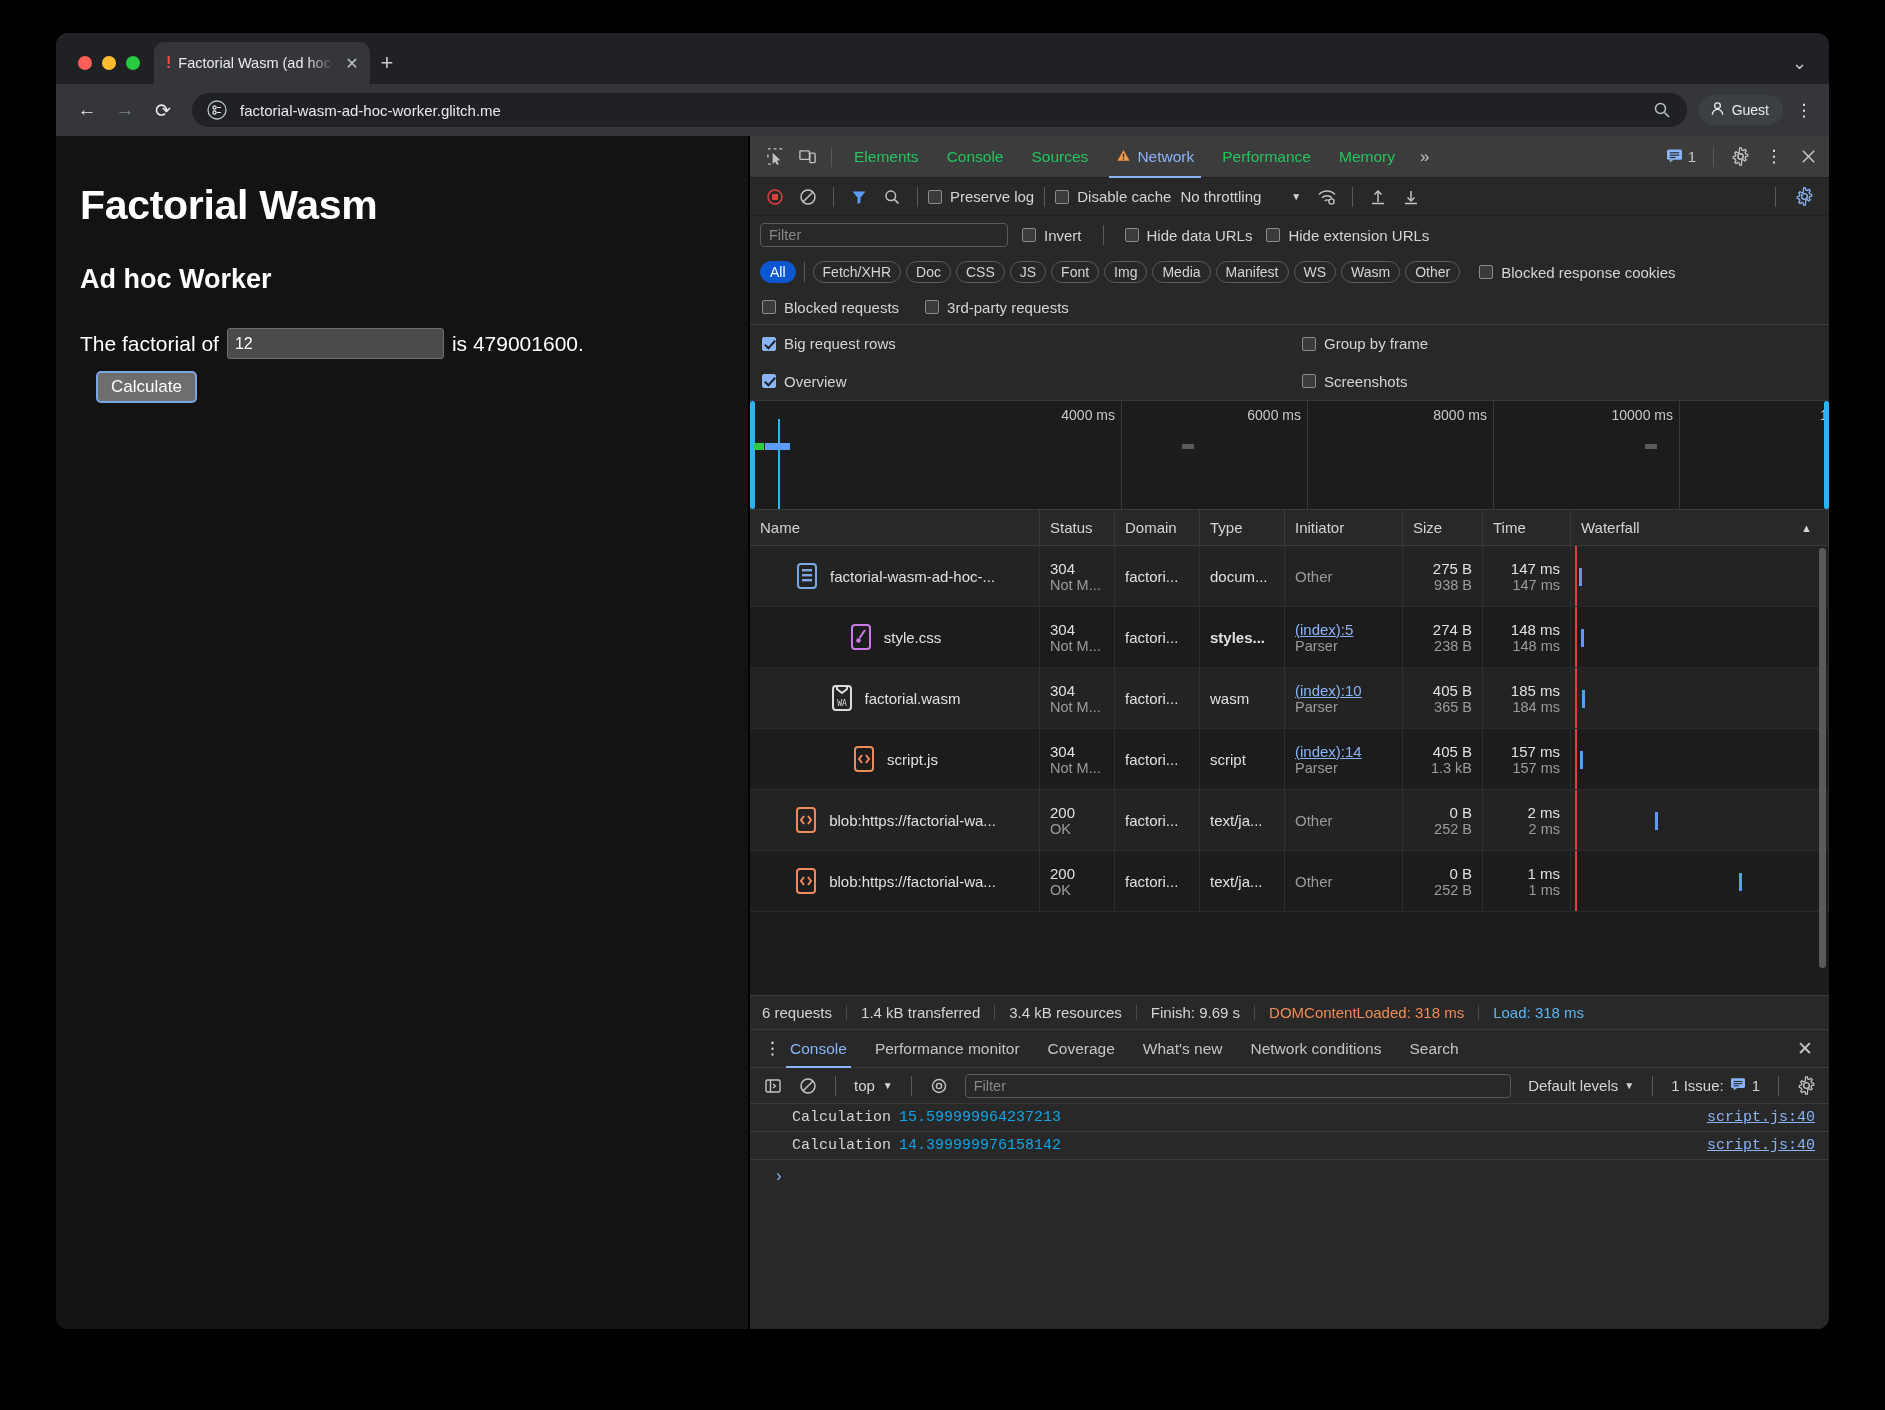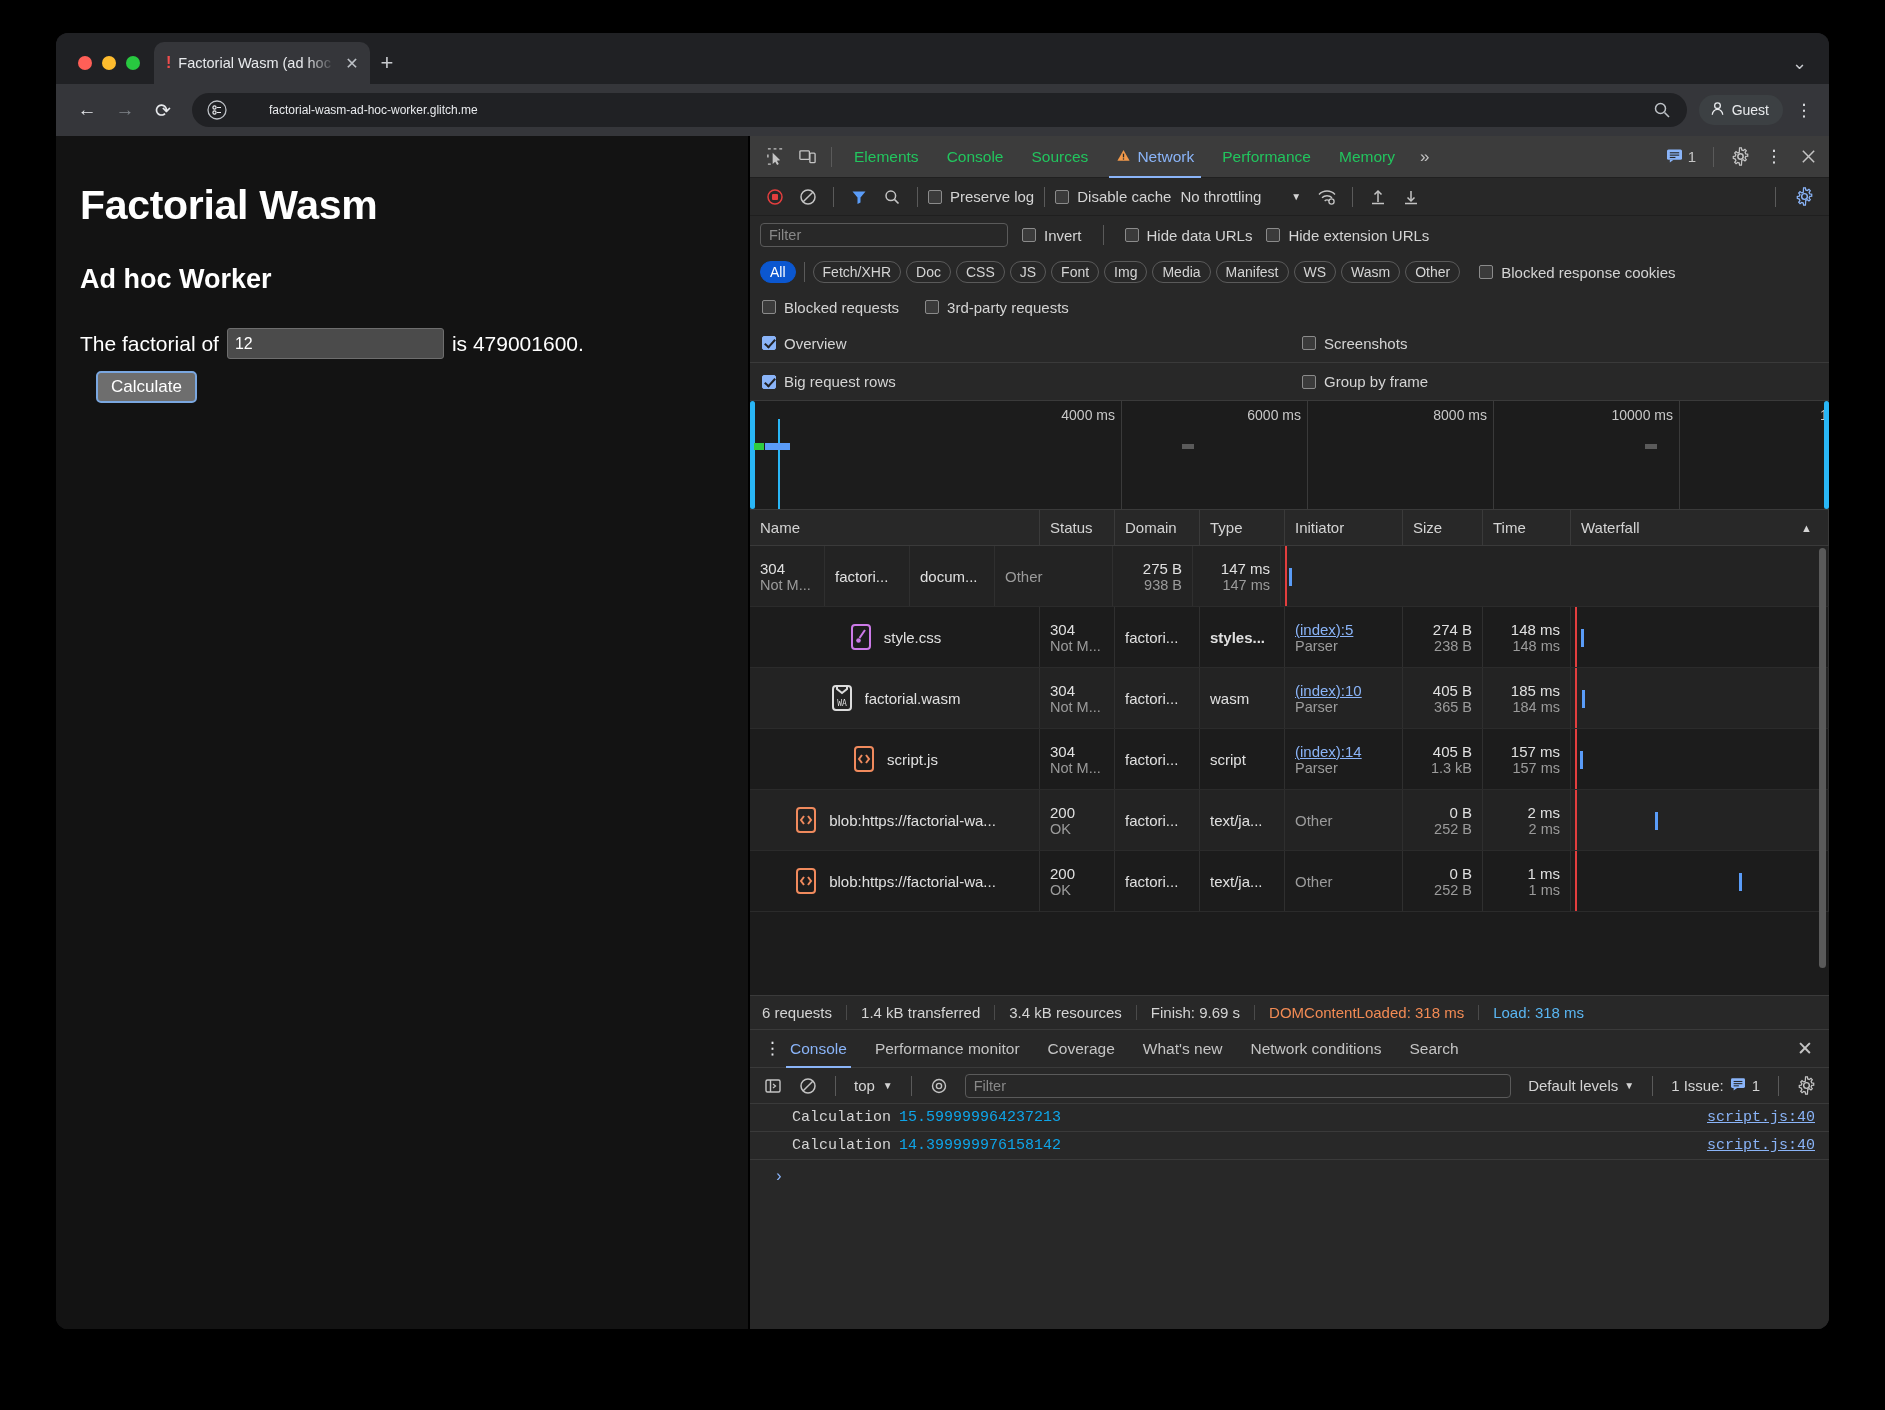--- a/index.html
+++ b/index.html
@@ -63,21 +63,21 @@
     color: #e8eaed; font-size: 19px; cursor: pointer;
   }
   .nav-btn.disabled { color: #80868b; }
   .omnibox {
     flex: 1; height: 34px; background: #202124;
     border-radius: 17px; margin: 0 8px;
     display: flex; align-items: center; gap: 12px;
     padding: 0 14px; position: relative;
   }
   .omni-icon { width: 22px; height: 22px; display: flex; align-items: center; justify-content: center; }
-  .omni-url { color: #e8eaed; font-size: 12px; flex: 1; white-space: nowrap; overflow: hidden; margin-left: 29px; }
+  .omni-url { color: #e8eaed; font-size: 15px; flex: 1; white-space: nowrap; overflow: hidden; }
   .omni-right { display: flex; align-items: center; gap: 10px; }
   .guest-chip {
     display: flex; align-items: center; gap: 6px;
     background: #3c4043; color: #e8eaed;
     border-radius: 16px; height: 30px; padding: 0 14px 0 10px;
     font-size: 14px; white-space: nowrap;
   }
   .kebab { color: #e8eaed; font-size: 17px; width: 22px; text-align: center; cursor: pointer; line-height: 1; letter-spacing: 0; }
 
   
@@ -550,43 +550,43 @@
         <label class="cbx-label">
           <span class="cbx"></span>
           <span>Blocked requests</span>
         </label>
         <label class="cbx-label">
           <span class="cbx"></span>
           <span>3rd-party requests</span>
         </label>
       </div>
 
+      <div class="split-row" style="border-top:1px solid #3a3a3a;">
+        <div class="left">
+          <label class="cbx-label">
+            <span class="cbx checked"></span>
+            <span>Big request rows</span>
+          </label>
+        </div>
+        <label class="cbx-label">
+          <span class="cbx"></span>
+          <span>Group by frame</span>
+        </label>
+      </div>
+
       <div class="split-row">
         <div class="left">
           <label class="cbx-label">
             <span class="cbx checked"></span>
             <span>Overview</span>
           </label>
         </div>
         <label class="cbx-label">
           <span class="cbx"></span>
           <span>Screenshots</span>
-        </label>
-      </div>
-
-      <div class="split-row" style="border-top:1px solid #3a3a3a;">
-        <div class="left">
-          <label class="cbx-label">
-            <span class="cbx checked"></span>
-            <span>Big request rows</span>
-          </label>
-        </div>
-        <label class="cbx-label">
-          <span class="cbx"></span>
-          <span>Group by frame</span>
         </label>
       </div>
 
       <div class="overview">
         <div class="ov-seg" style="left:186px;width:186px;">
               <span class="ov-label">4000 ms</span>
             </div>
         <div class="ov-seg" style="left:372px;width:186px;">
               <span class="ov-label">6000 ms</span>
             </div>
@@ -619,20 +619,31 @@
           <div class="col" style="width:88px;">Time</div>
           <div class="col" style="flex:1; justify-content:space-between; padding-right:16px;">
             <span>Waterfall</span>
             <span style="font-size:11px;">▲</span>
           </div>
         </div>
 
         <div class="req-body">
 
           <div class="req-row alt">
+            <div class="cell name" style="width:290px;">
+              <span class="ftype-icon">
+                <svg width="26" height="30" viewBox="0 0 26 30">
+                      <rect x="4" y="3" width="18" height="24" rx="3" fill="none" stroke="#7aa7e8" stroke-width="2"></rect>
+                      <rect x="8" y="8" width="10" height="2.4" fill="#7aa7e8"></rect>
+                      <rect x="8" y="13" width="10" height="2.4" fill="#7aa7e8"></rect>
+                      <rect x="8" y="18" width="10" height="2.4" fill="#7aa7e8"></rect>
+                    </svg>
+              </span>
+              <span class="name-text">factorial-wasm-ad-hoc-...</span>
+            </div>
             <div class="cell" style="width:75px;">
               <span>304</span>
               <span class="sub">Not M...</span>
             </div>
             <div class="cell" style="width:85px;">
                   <span>factori...</span>
                 </div>
             <div class="cell" style="width:85px;">
                   <span>docum...</span>
                 </div>

